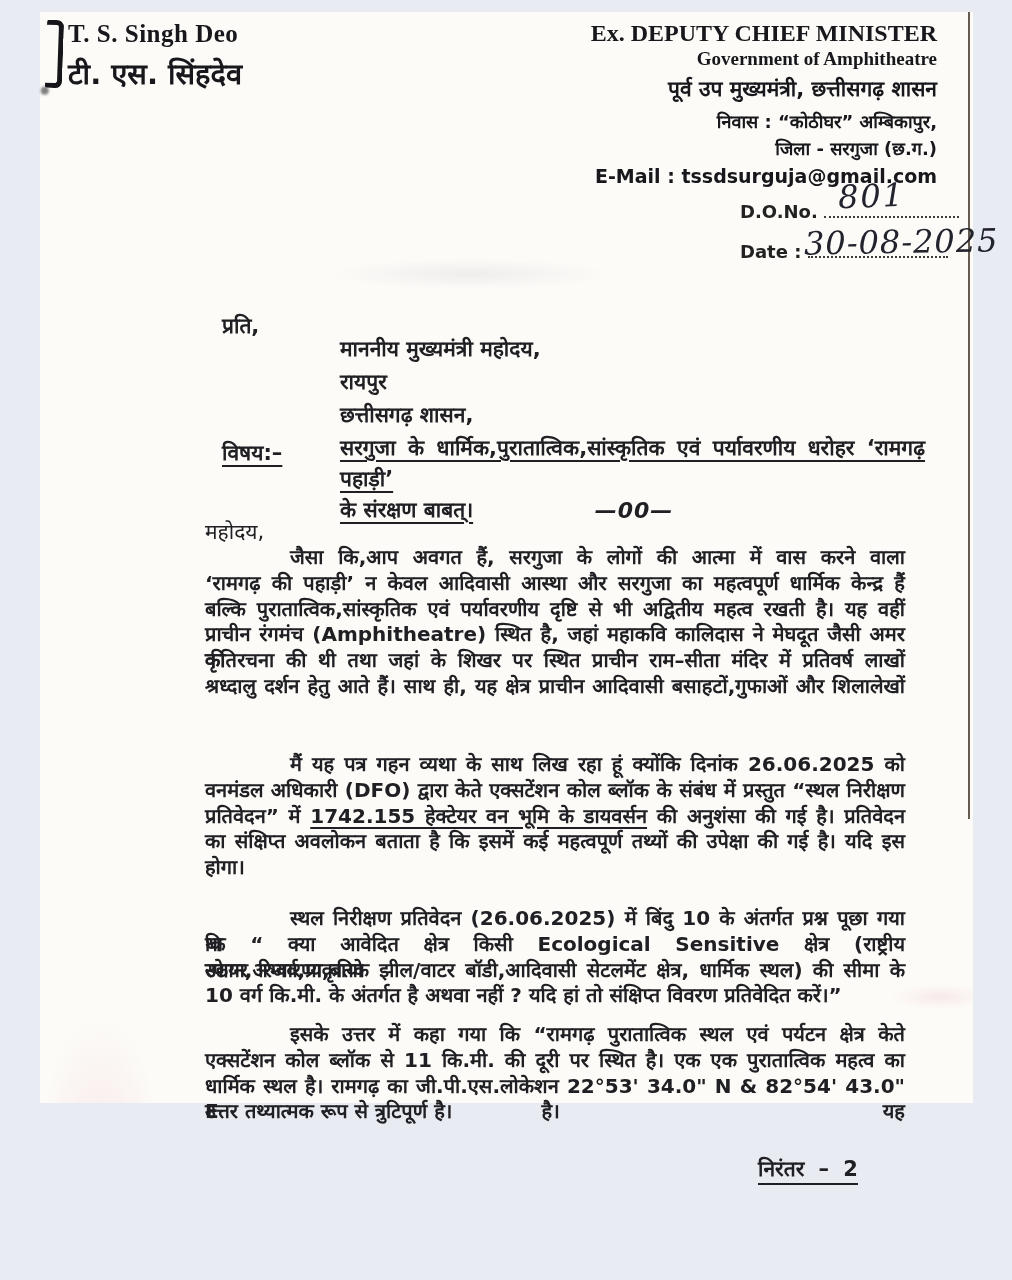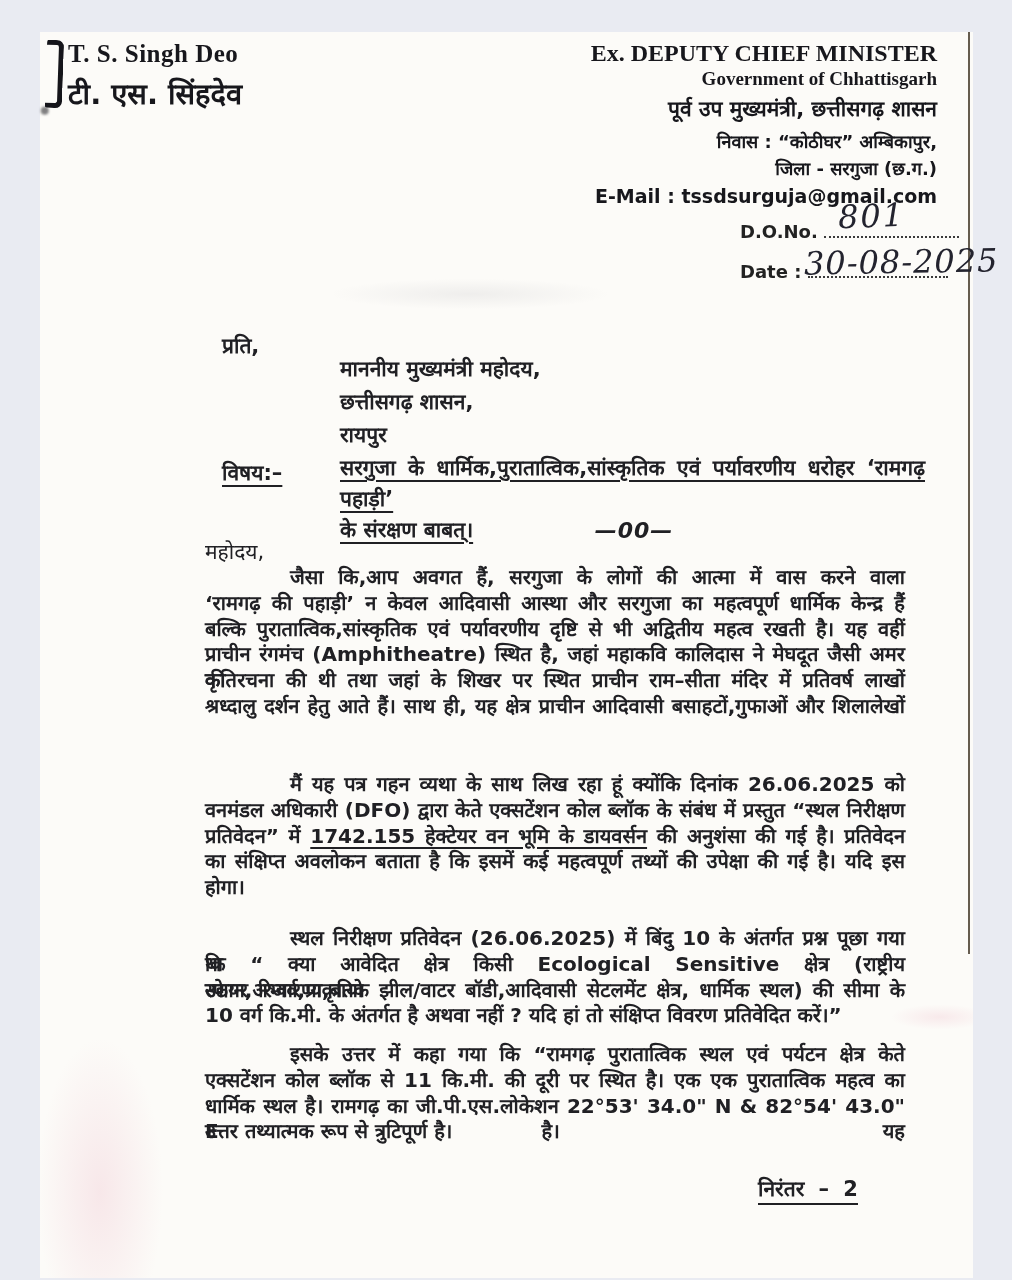--- a/index.html
+++ b/index.html
@@ -2,21 +2,21 @@
 <html><head>
 <meta charset="utf-8">
 <style>
   html,body{margin:0;padding:0;}
   body{
     width:1012px;height:1280px;position:relative;overflow:hidden;
     background:#e9ebf2;
     font-family:"DejaVu Sans",sans-serif;
   }
   .page{
-    position:absolute;left:40px;top:32px;width:933px;height:1246px;
+    position:absolute;left:40px;top:12px;width:933px;height:1091px;
     background:
       radial-gradient(ellipse 90px 220px at 60px 1160px, rgba(235,180,195,.28), transparent 70%),
       radial-gradient(ellipse 70px 18px at 900px 985px, rgba(235,180,195,.25), transparent 70%),
       radial-gradient(ellipse 200px 22px at 430px 262px, rgba(120,120,130,.10), transparent 70%),
       linear-gradient(#fcfbf8,#fcfbf8);
     color:#202024;
   }
   .edge-line{position:absolute;right:3px;top:0;width:2px;height:74%;background:rgba(62,52,36,.8);}
   .bracket{
     position:absolute;left:6px;top:8px;width:12px;height:58px;
@@ -73,41 +73,41 @@
 <div class="page">
   <div class="edge-line"></div>
   <div class="bracket"></div>
 
   <div class="sender">
     <div class="sender-en">T. S. Singh Deo</div>
     <div class="sender-hi">टी. एस. सिंहदेव</div>
   </div>
   <div class="office">
     <div class="office-title">Ex. DEPUTY CHIEF MINISTER</div>
-    <div class="office-govt">Government of Chhattisgarh</div>
+    <div class="office-govt">Government of Amphitheatre</div>
     <div class="office-hi">पूर्व उप मुख्यमंत्री, छत्तीसगढ़ शासन</div>
     <div class="office-res">निवास : “कोठीघर” अम्बिकापुर,</div>
     <div class="office-dist">जिला - सरगुजा (छ.ग.)</div>
     <div class="office-email">E-Mail : tssdsurguja@gmail.com</div>
   </div>
 
   <div class="ref-row ref-do">
     <span>D.O.No.</span>
     <span class="dots dots-do"><span class="hand hand-do">801</span></span>
   </div>
   <div class="ref-row ref-date">
     <span>Date :</span>
     <span class="dots dots-date"><span class="hand hand-date">30-08-2025</span></span>
   </div>
 
   <div class="to-label">प्रति,</div>
   <div class="to-block">
     <div>माननीय मुख्यमंत्री महोदय,</div>
+    <div>रायपुर</div>
     <div>छत्तीसगढ़ शासन,</div>
-    <div>रायपुर</div>
   </div>
 
   <div class="subj-label">विषय:–</div>
   <div class="subj">
     <div class="subj-line subj-l1">सरगुजा के धार्मिक,पुरातात्विक,सांस्कृतिक एवं पर्यावरणीय धरोहर ‘रामगढ़ पहाड़ी’</div>
     <div class="subj-line">के संरक्षण बाबत्।</div>
   </div>
 
   <div class="sep">—00—</div>
   <div class="salut">महोदय,</div>

